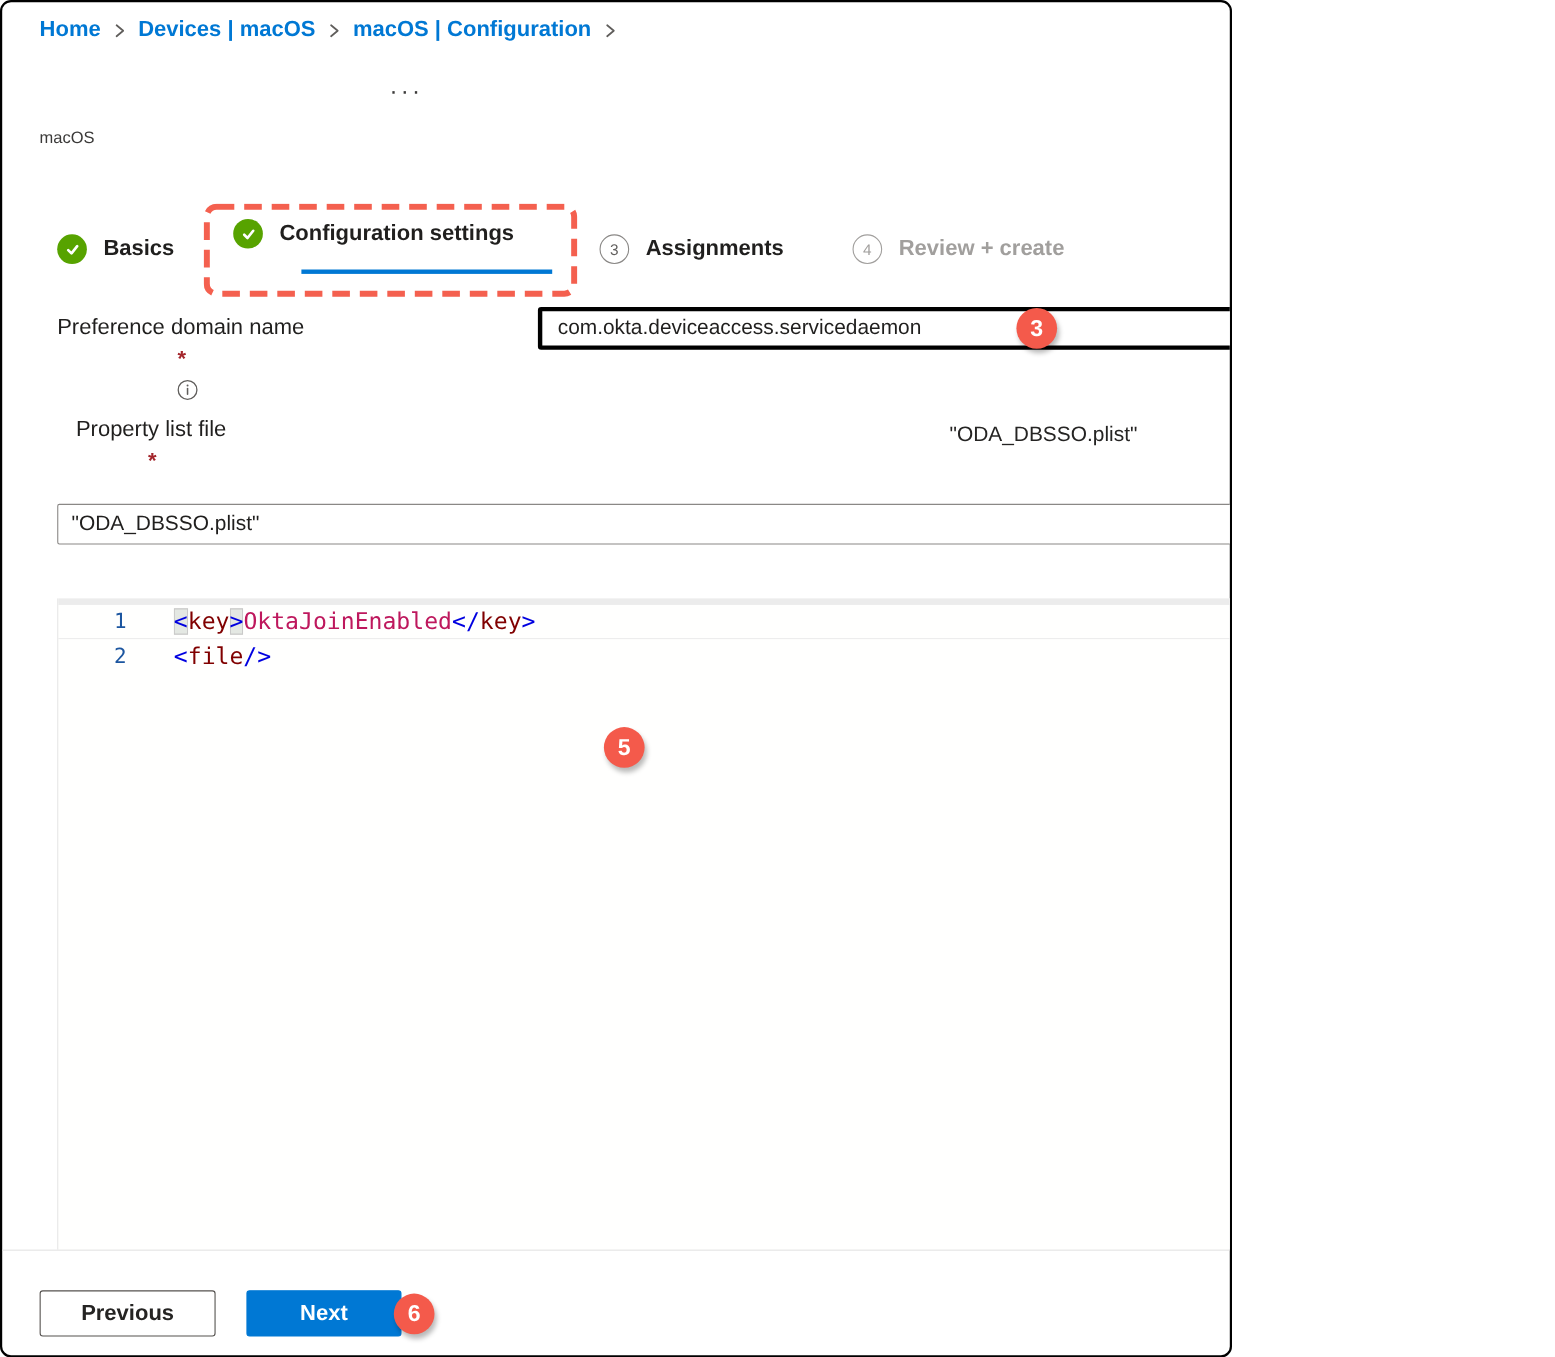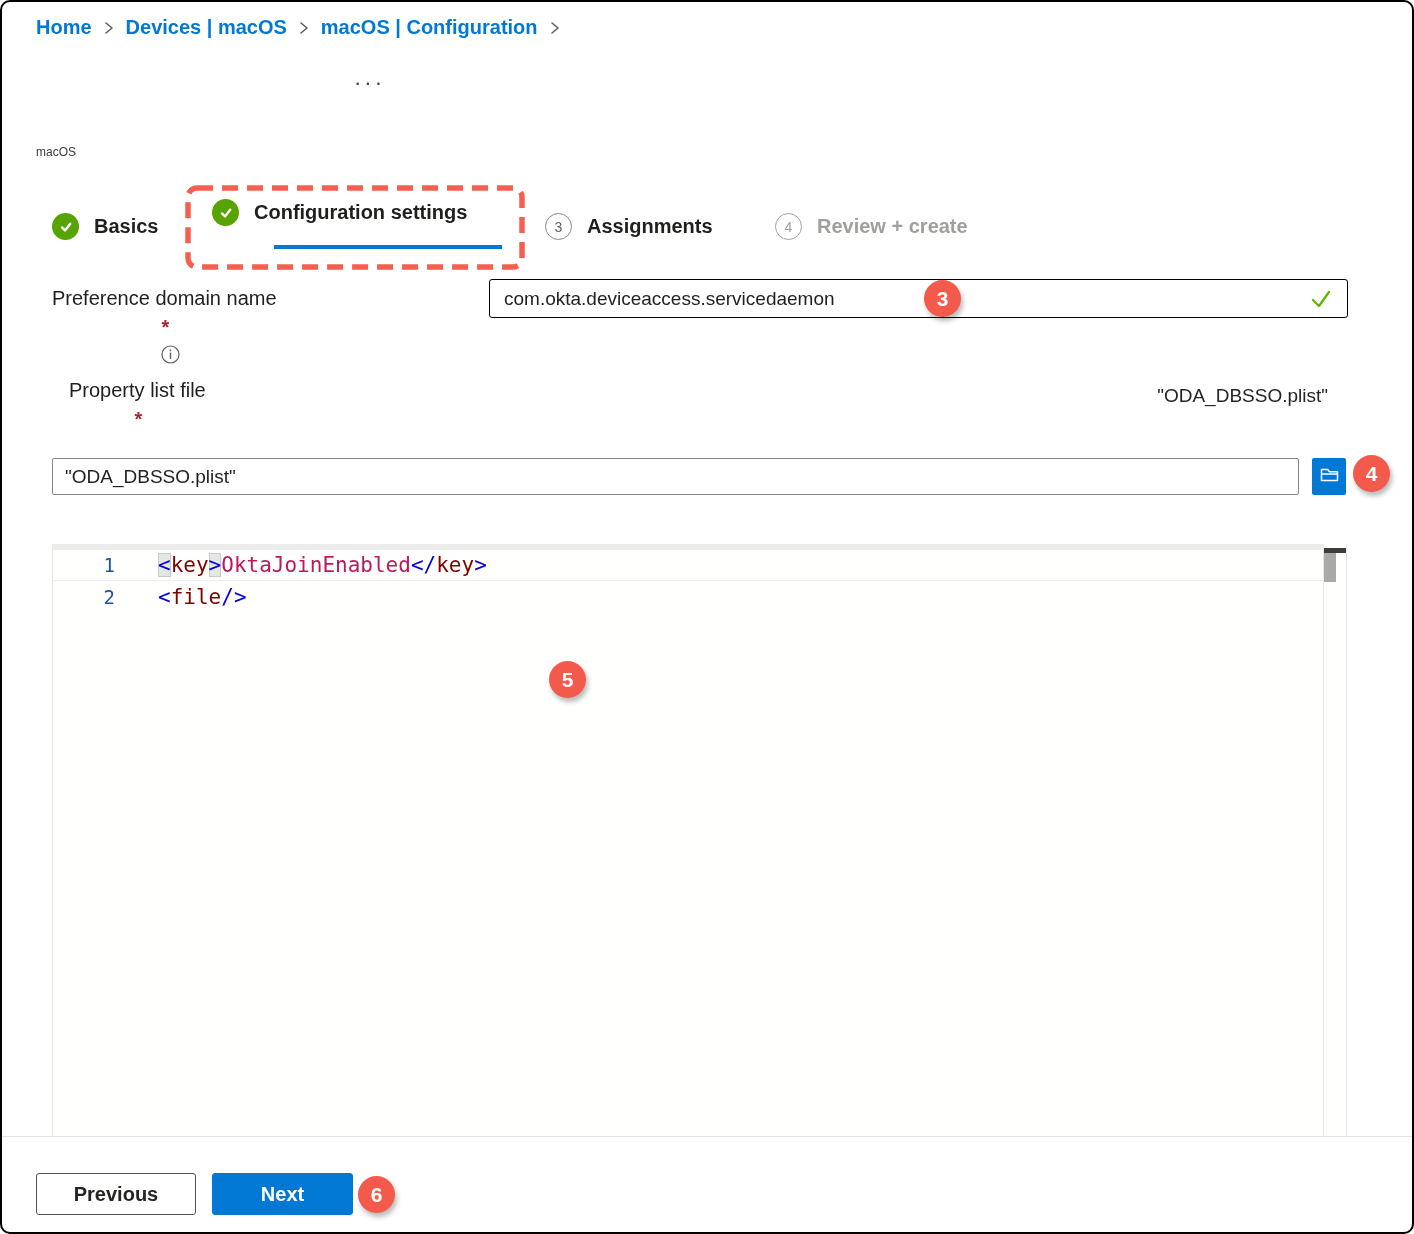--- a/index.html
+++ b/index.html
@@ -1,29 +1,29 @@
 <!DOCTYPE html>
 <html><head>
 <meta charset="utf-8">
 <style>
   * { margin:0; padding:0; box-sizing:border-box; }
   html,body { background:#ffffff; }
   body { width:1414px; height:1234px; font-family:"Liberation Sans", sans-serif; color:#201f1e; }
   .page {
-    position:relative; width:1414px; height:1234px;
+    position:relative; width:1120px; height:1234px;
     border:2px solid #000; border-radius:10px; background:#fff; overflow:hidden;
   }
   
   .breadcrumb { position:absolute; left:34px; top:14px; display:flex; align-items:center; gap:11px; font-size:20px; }
   .breadcrumb a { color:#0078d4; text-decoration:none; font-weight:600; cursor:pointer; }
   .crumb-sep { display:flex; align-items:center; color:#605e5c; }
   
   .page-title { position:absolute; left:33px; top:60px; font-size:35px; font-weight:700; color:#1b1a19; letter-spacing:-0.5px; }
   .more-dots { position:absolute; left:352px; top:68px; font-size:22px; color:#3b3a39; letter-spacing:3px; cursor:pointer; }
-  .subtitle { position:absolute; left:34px; top:115px; font-size:12px; color:#3b3a39;margin-top:28px; }
+  .subtitle { position:absolute; left:34px; top:115px; font-size:15px; color:#3b3a39; }
   
   .step { position:absolute; display:flex; align-items:center; gap:15px; font-size:20px; font-weight:600; cursor:pointer; }
   .step-label { color:#201f1e; }
   .step-label.dim { color:#a19f9d; }
   .check-circle { width:27px; height:27px; border-radius:50%; background:#57a300; display:flex; align-items:center; justify-content:center; flex:0 0 auto; }
   .num-circle { width:27px; height:27px; border-radius:50%; border:1px solid #8a8886; color:#605e5c; font-size:14px; font-weight:400; display:flex; align-items:center; justify-content:center; flex:0 0 auto; }
   .num-circle.dim { border-color:#a19f9d; color:#a19f9d; }
   .step1 { left:50px;  top:211px; }
   .step2 { left:210px; top:197px; }
   .step3 { left:543px; top:211px; }
@@ -31,21 +31,21 @@
   .active-underline { position:absolute; left:272px; top:243px; width:228px; height:4px; background:#0078d4; }
   .dashed-callout { position:absolute; left:183px; top:183px; width:340px; height:85px; pointer-events:none; }
   
   .field-label { position:absolute; font-size:20px; color:#201f1e; display:flex; align-items:center; gap:6px;flex-direction:column; }
   .lbl-domain { left:50px; top:285px; }
   .lbl-plist  { left:67px; top:377px;justify-content:center; }
   .req { color:#a4262c; font-weight:700; padding-left:2px; }
   .info-icon { margin-left:12px; display:flex; align-items:center; cursor:pointer; }
   .domain-input {
     position:absolute; left:487px; top:277px; width:859px; height:39px;
-    border:1px solid #000000; border-radius:3px; font-size:19px; color:#201f1e;
+    border:4px solid #000000; border-radius:3px; font-size:19px; color:#201f1e;
     padding:0 40px 0 14px; font-family:"Liberation Sans", sans-serif; background:#fff; outline:none;
   }
   .valid-check { position:absolute; left:1306px; top:285px; }
   .plist-display { position:absolute; right:84px; top:383px; font-size:19px; color:#252423; }
   
   .file-input {
     position:absolute; left:50px; top:456px; width:1247px; height:37px;
     border:1px solid #8a8886; border-radius:2px; font-size:19px; color:#201f1e;
     padding:0 12px; font-family:"Liberation Sans", sans-serif; background:#fff; outline:none;
   }
@@ -81,21 +81,21 @@
   .badge5 { left:547px;  top:659px; }
   .badge6 { left:356px;  top:1174px; }
   
   .footer-sep { position:absolute; left:0; top:1134px; width:100%; height:1px; background:#e3e3e3; }
   .btn-previous {
     position:absolute; left:34px; top:1171px; width:160px; height:42px;
     background:#fff; border:1px solid #55524f; border-radius:3px;
     font-size:20px; font-weight:600; color:#252423; cursor:pointer; font-family:"Liberation Sans", sans-serif;
   }
   .btn-next {
-    position:absolute; left:210px; top:1171px; width:141px; height:42px;
+    position:absolute; left:222px; top:1171px; width:141px; height:42px;
     background:#0078d4; border:1px solid #0078d4; border-radius:3px;
     font-size:20px; font-weight:600; color:#fff; cursor:pointer; font-family:"Liberation Sans", sans-serif;
   }
 </style>
 </head>
 <body>
 
 <div class="page">
 
   <nav class="breadcrumb">

